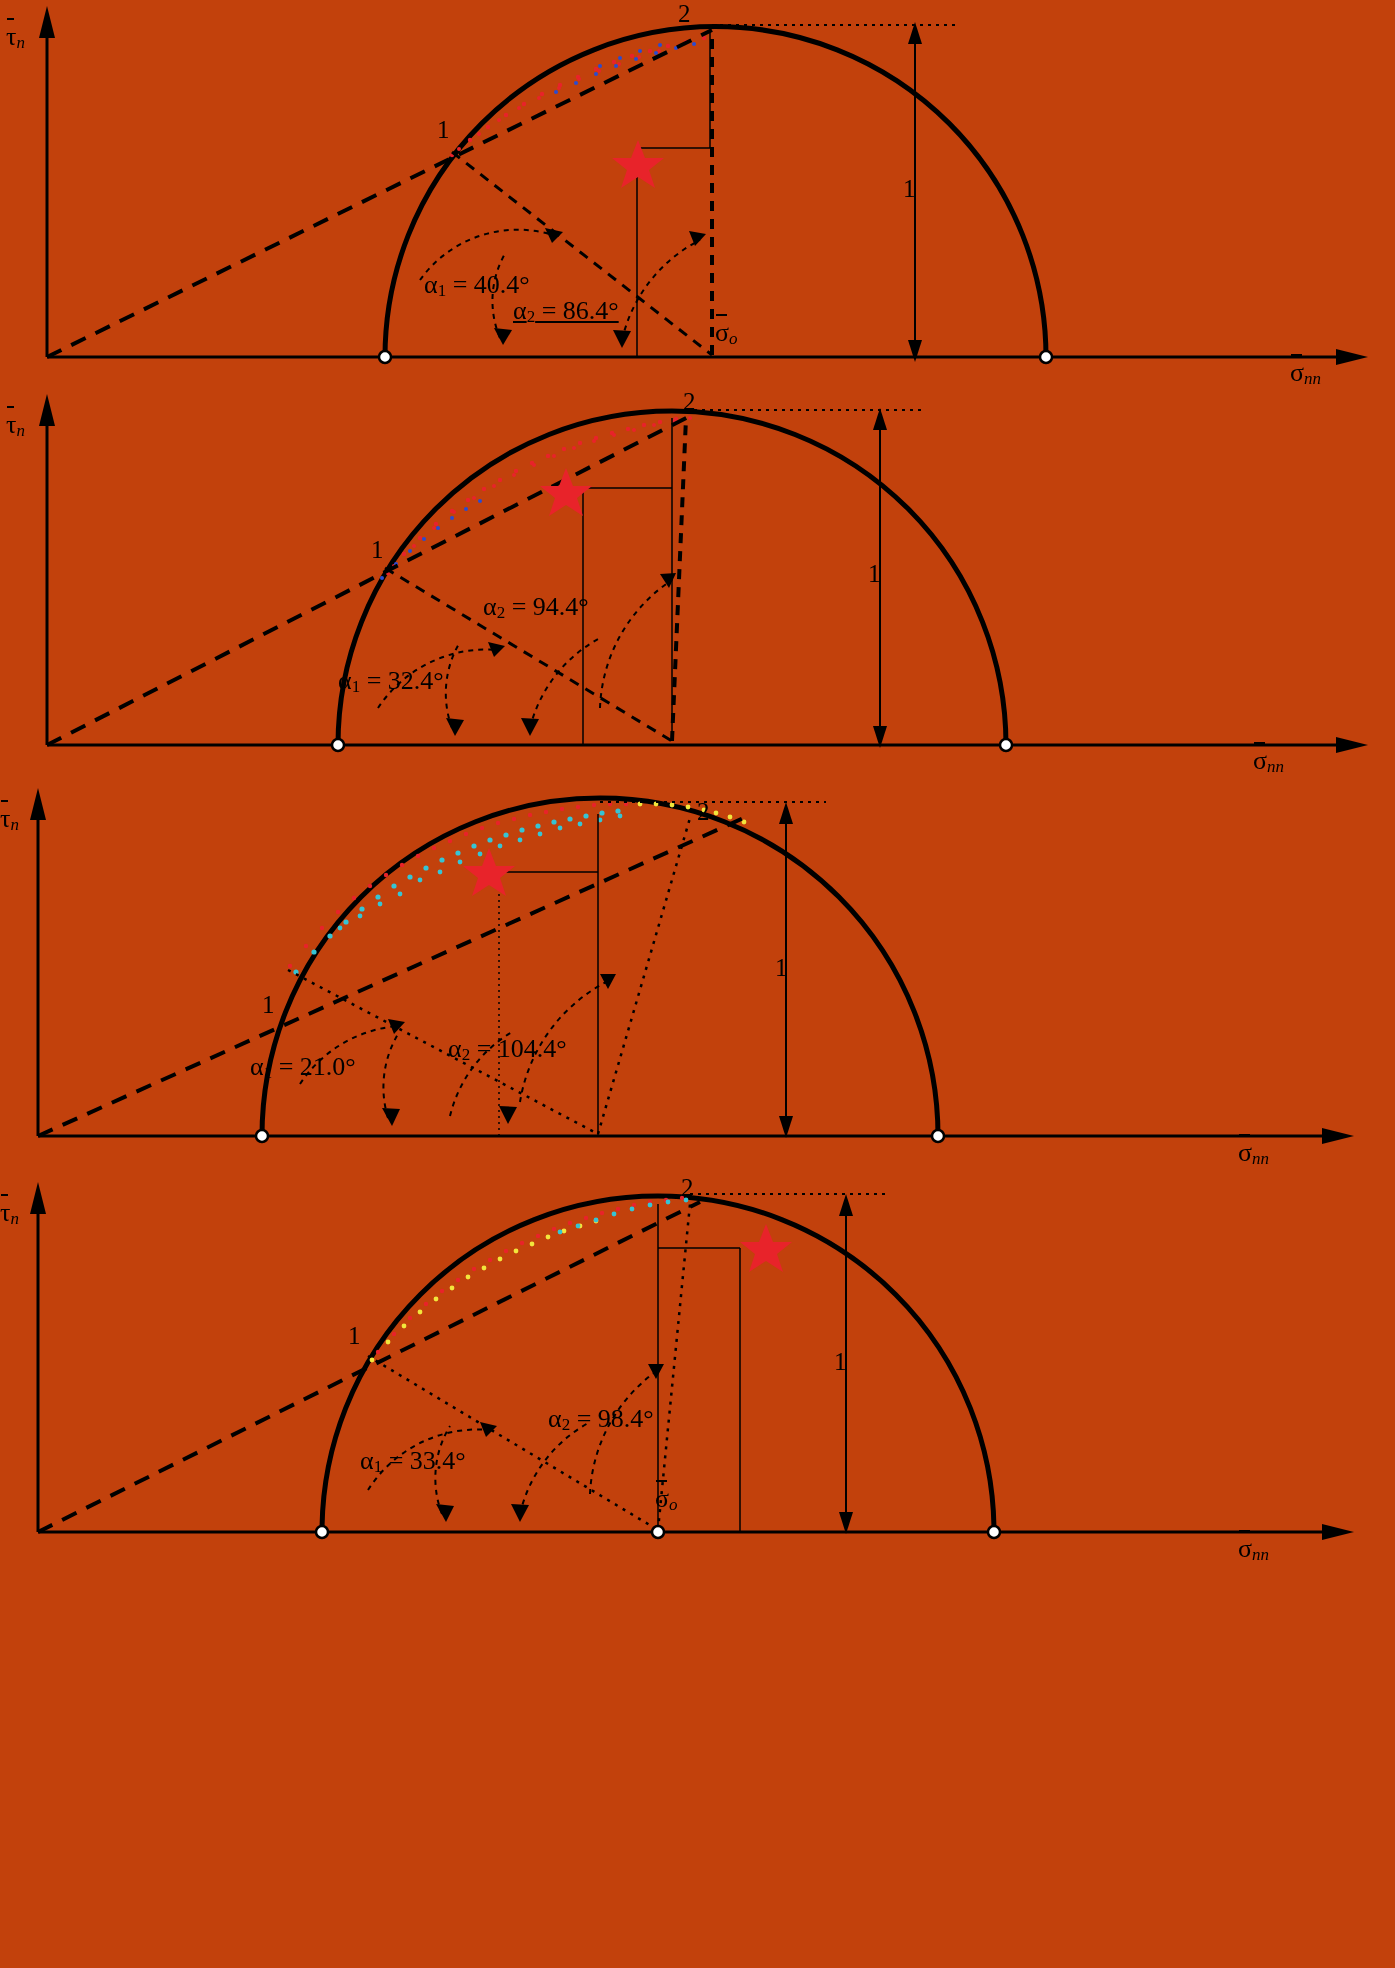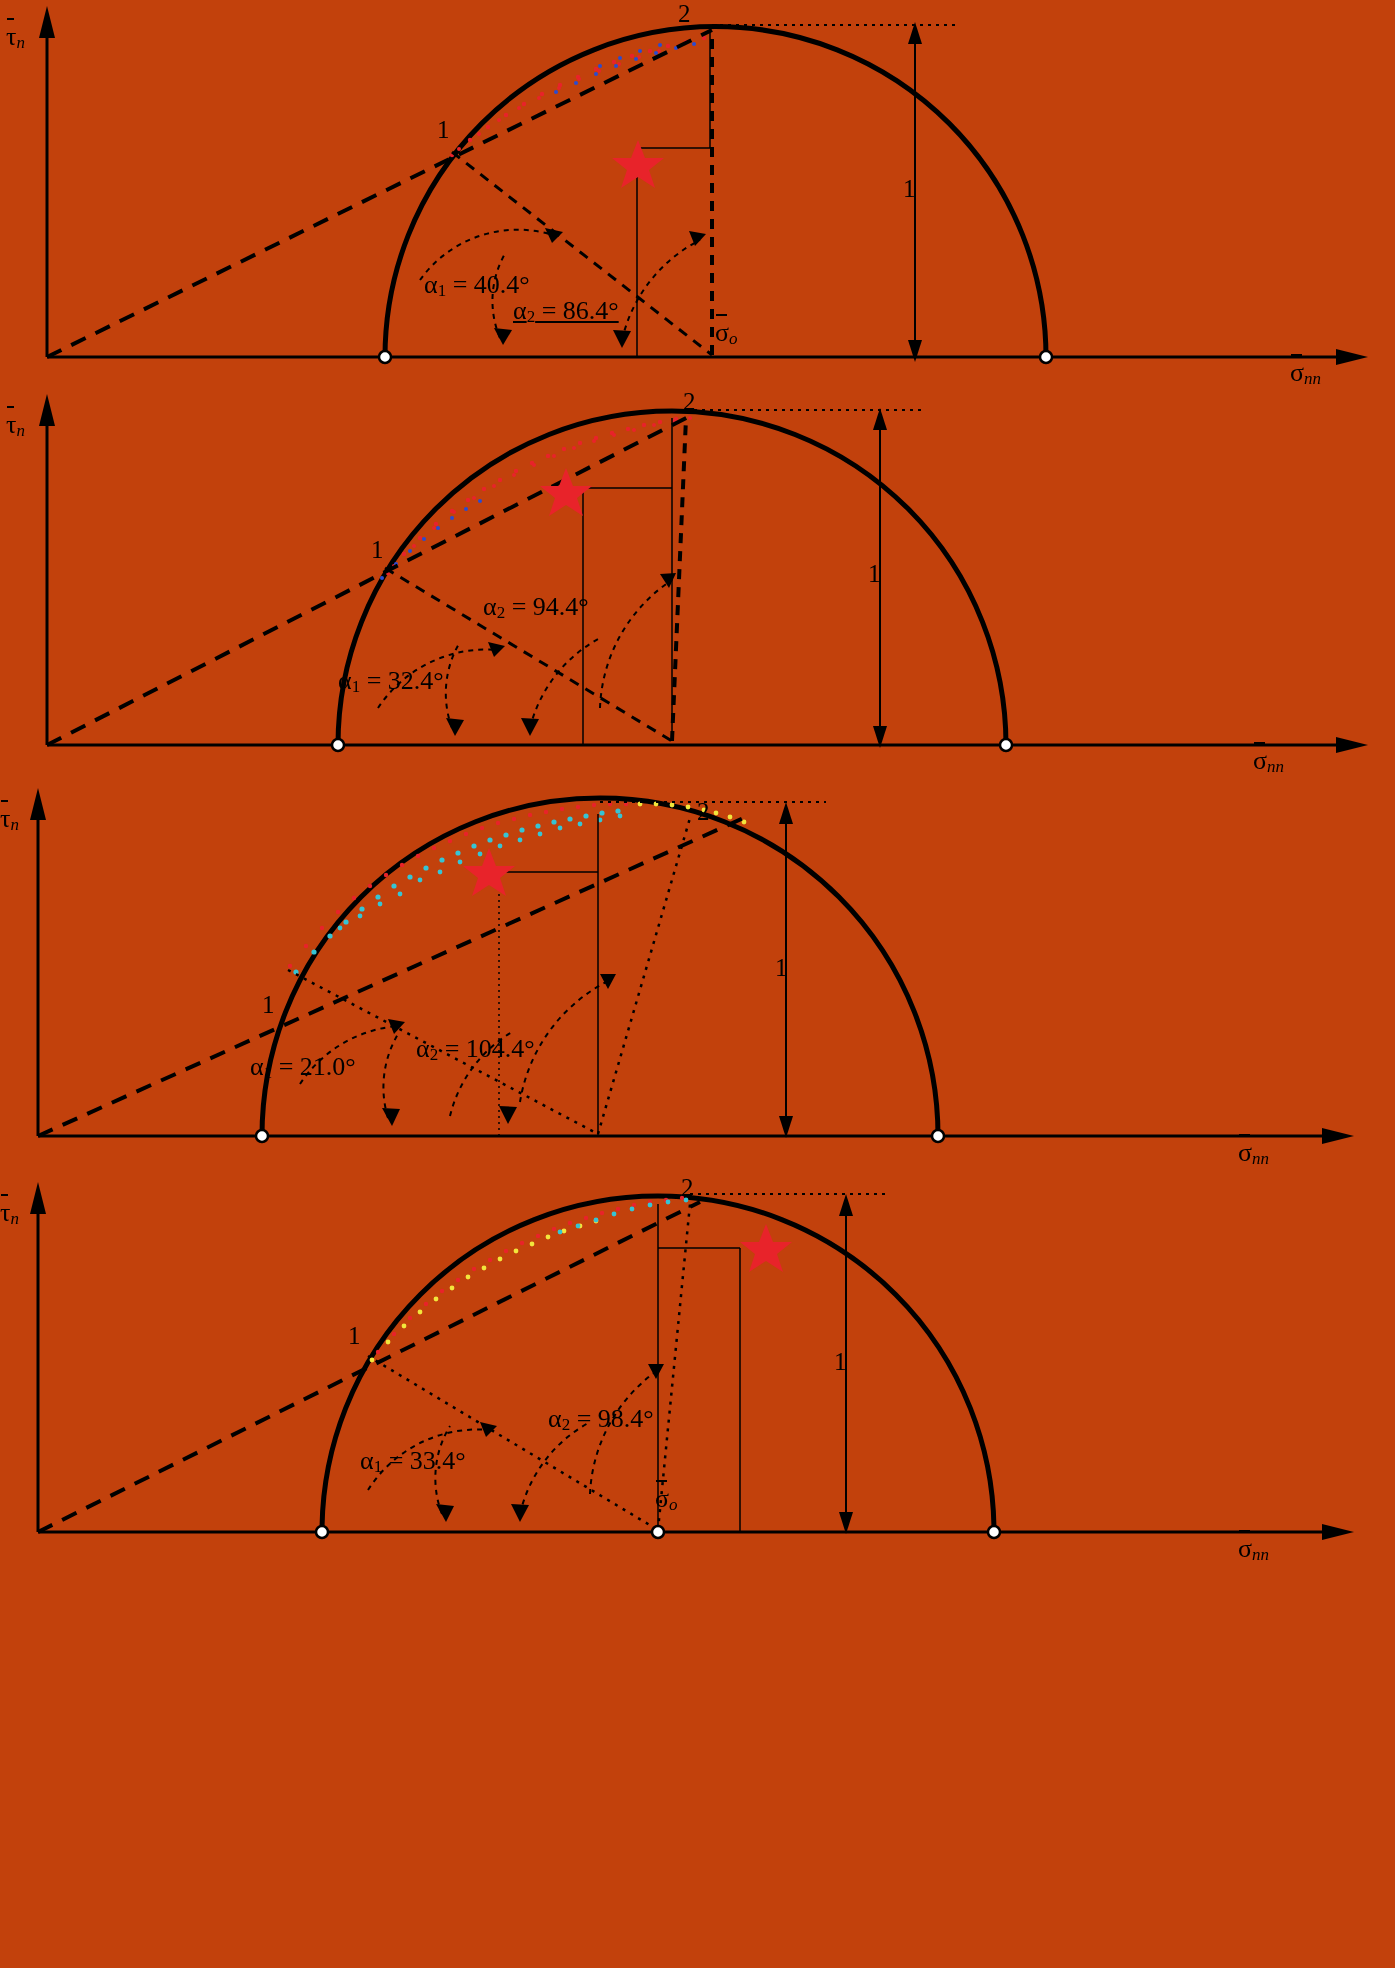--- a/index.html
+++ b/index.html
@@ -318,21 +318,21 @@
       <circle cx="262" cy="360" r="6" fill="#fff" stroke="#000" stroke-width="2.5"></circle>
       <circle cx="938" cy="360" r="6" fill="#fff" stroke="#000" stroke-width="2.5"></circle>
       <polygon points="489,72 496,90 515,90 500,102 506,120 489,109 472,120 478,102 463,90 482,90" fill="#e8232a"></polygon>
     </svg>
     <div class="lbl axis-tau" style="left:0px;top:28px;"><span class="ovl">τ<span class="bar"></span></span><span class="sub it">n</span></div>
     <div class="lbl axis-sig" style="left:1238px;top:362px;"><span class="ovl">σ<span class="bar"></span></span><span class="sub it">nn</span></div>
     <div class="lbl num" style="left:262px;top:215px;">1</div>
     <div class="lbl num" style="left:697px;top:22px;">2</div>
     <div class="lbl num" style="left:775px;top:178px;">1</div>
     <div class="lbl ang" style="left:250px;top:276px;">α<span class="sub">1</span> = 21.0°</div>
-    <div class="lbl ang" style="left:416px;top:258px;">α<span class="sub">2</span> = 104.4°</div>
+    <div class="lbl ang" style="left:448px;top:258px;">α<span class="sub">2</span> = 104.4°</div>
   </div>
 
   <div class="panel" style="top:1164px;height:404px;">
     <svg width="1395" height="404" viewBox="0 0 1395 404">
       <g>
         <line x1="38" y1="368" x2="1325" y2="368" stroke="#000" stroke-width="3"></line>
         <polygon points="1354,368 1322,360 1322,376" fill="#000"></polygon>
         <line x1="38" y1="368" x2="38" y2="38" stroke="#000" stroke-width="3"></line>
         <polygon points="38,18 30,50 46,50" fill="#000"></polygon>
       </g>

